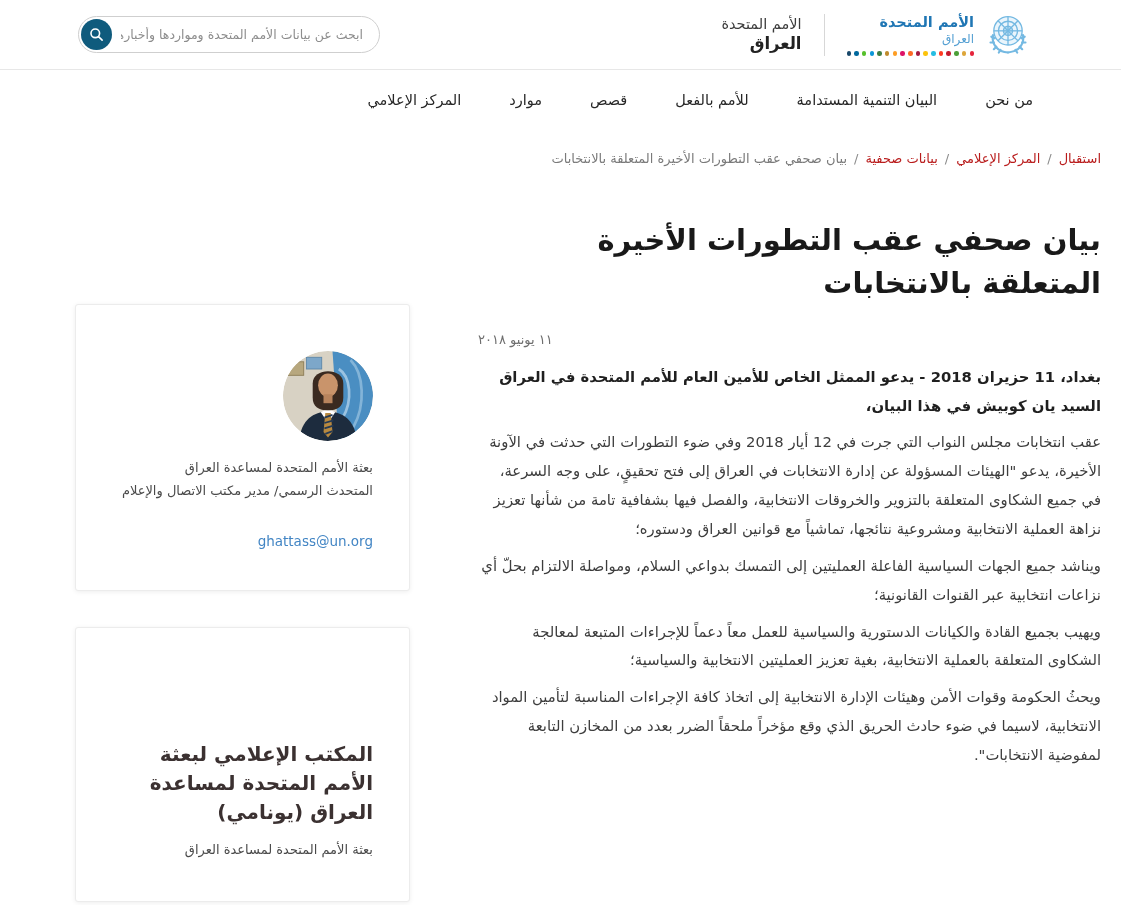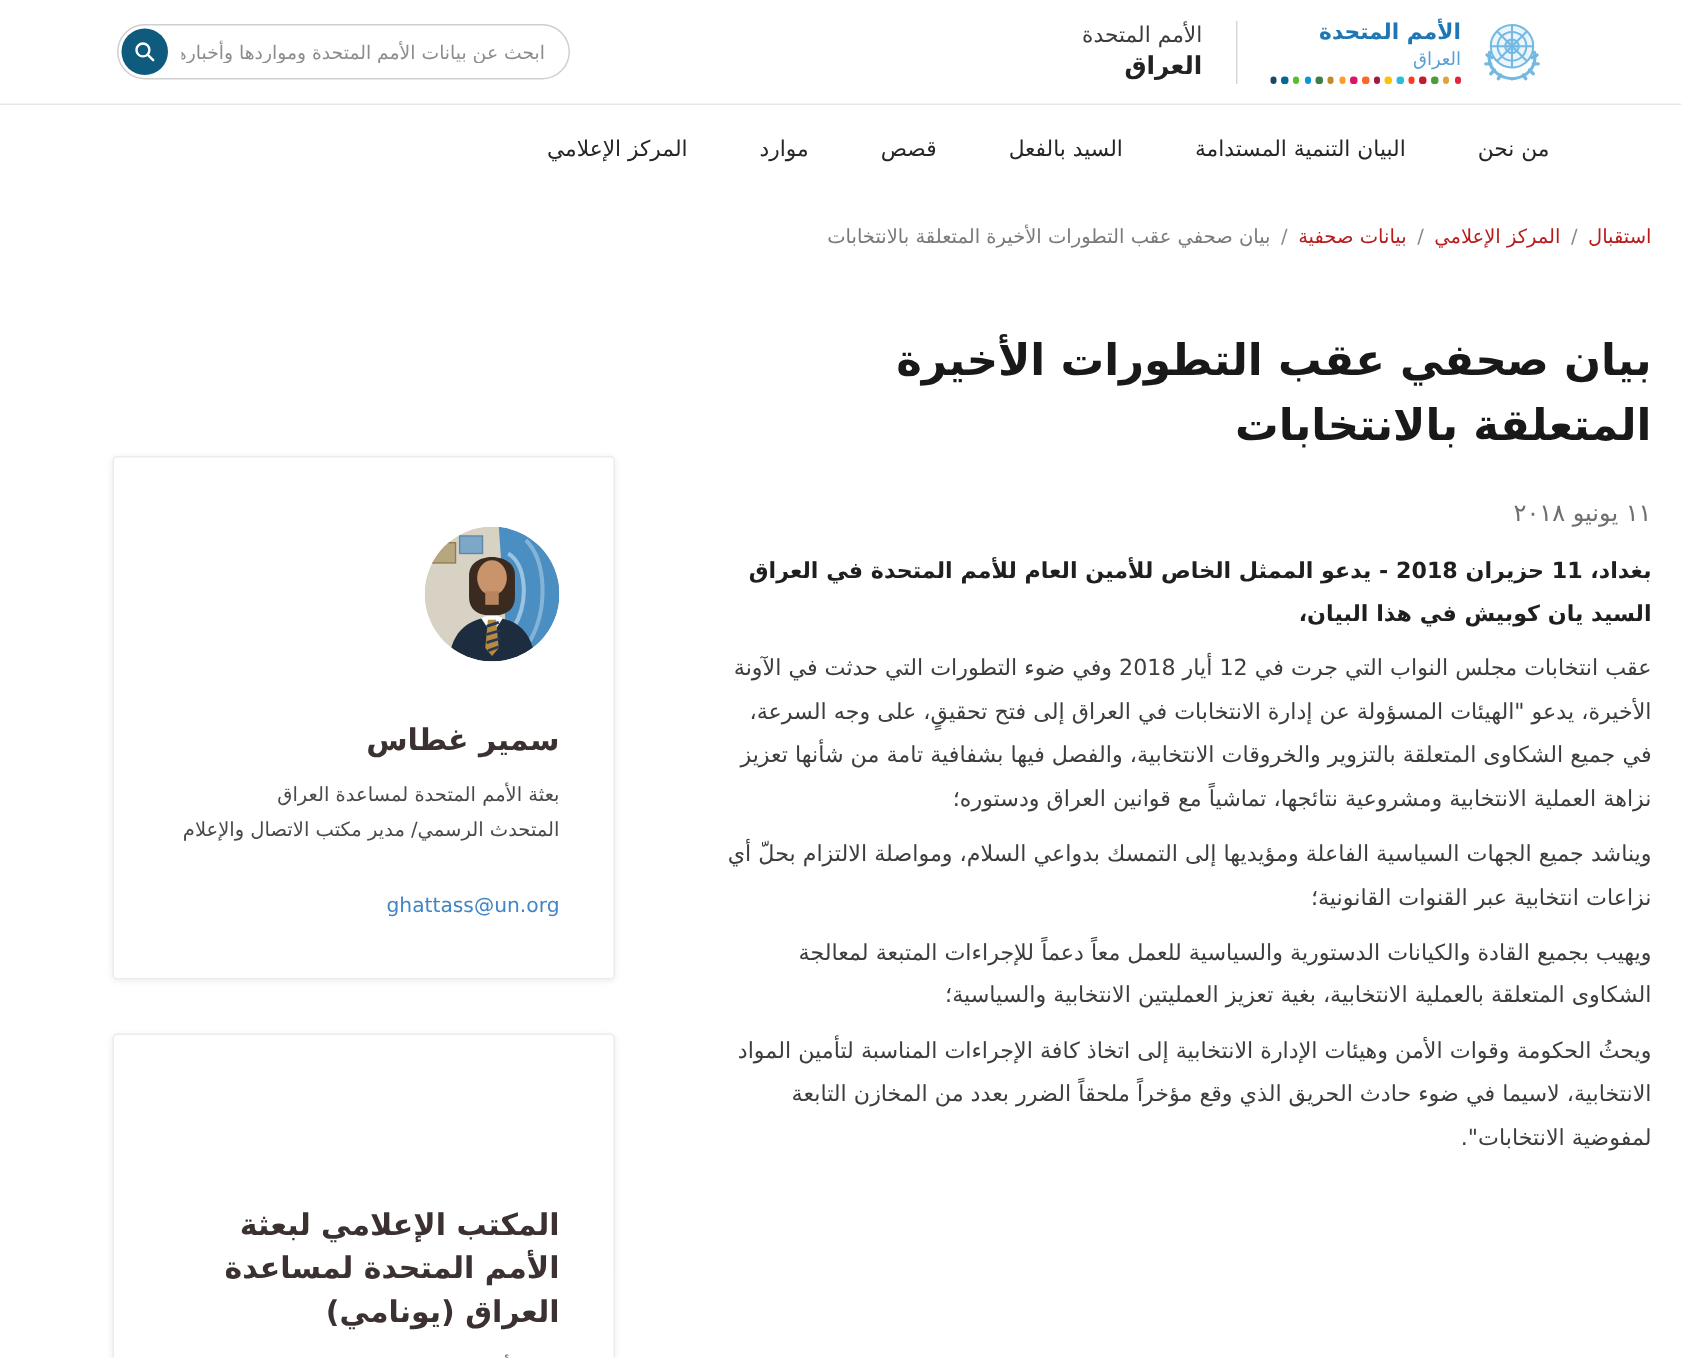--- a/index.html
+++ b/index.html
@@ -37,21 +37,21 @@
   
   .container { margin:0 20px 0 75px; display:flex; gap:68px; }
   .main-col { flex:1; min-width:0; }
   .breadcrumb { margin-top:18px; font-size:13px; line-height:1.75; text-align:right; color:#7a7a7a; }
   .breadcrumb a { color:#b91c1c; text-decoration:none; cursor:pointer; }
   .crumb-sep { color:#8a8a8a; margin:0 7px; }
   .tag-row { margin-top:46px; display:flex; align-items:center; gap:9px; }
   .tag-bullet { width:11px; height:11px; border-radius:50%; background:#1b3a57; }
   .tag-label { font-size:14px; color:#333; }
   h1.article-title { margin-top:48px; font-size:29px; line-height:1.5; color:#191919; font-weight:bold; text-align:right; }
-  .article-date { margin-top:26px; font-size:16px; color:#6e6e6e; text-align:right; }
+  .article-date { margin-top:26px; font-size:13px; color:#6e6e6e; text-align:left; }
   .article-body { margin-top:16px; }
   .article-body p { font-size:14.8px; line-height:1.95; color:#3d3d3d; text-align:right; margin-top:8px; }
   .article-body p.lead { font-weight:bold; color:#1f1f1f; }
 
   
   .sidebar { width:335px; flex:0 0 335px; margin-top:174px; display:flex; flex-direction:column; gap:36px; }
   .card { background:#fff; border:1px solid #ececec; border-radius:3px;
     box-shadow:0 1px 5px rgba(0,0,0,0.07); padding:46px 36px 40px; text-align:right; }
   .avatar { width:90px; height:90px; border-radius:50%; overflow:hidden; display:inline-block; }
   .card .contact-name { margin-top:34px; font-size:20px; font-weight:bold; color:#3b3131; line-height:1.45; }
@@ -124,21 +124,21 @@
         </svg>
       </button>
     </div>
   </div>
 </header>
 
 <nav class="mainnav">
   <div class="mainnav-inner">
     <a class="nav-item">من نحن</a>
     <a class="nav-item">البيان التنمية المستدامة</a>
-    <a class="nav-item">السيد بالفعل</a>
+    <a class="nav-item">للأمم بالفعل</a>
     <a class="nav-item">قصص</a>
     <a class="nav-item">موارد</a>
     <a class="nav-item">المركز الإعلامي</a>
   </div>
 </nav>
 
 <div class="container">
 
   <div class="main-col">
 
@@ -147,21 +147,21 @@
     </div>
 
 
     <h1 class="article-title">بيان صحفي عقب التطورات الأخيرة المتعلقة بالانتخابات</h1>
 
     <div class="article-date">١١ يونيو ٢٠١٨</div>
 
     <div class="article-body">
       <p class="lead">بغداد، 11 حزيران 2018 - يدعو الممثل الخاص للأمين العام للأمم المتحدة في العراق السيد يان كوبيش في هذا البيان،</p>
       <p>عقب انتخابات مجلس النواب التي جرت في 12 أيار 2018 وفي ضوء التطورات التي حدثت في الآونة الأخيرة، يدعو "الهيئات المسؤولة عن إدارة الانتخابات في العراق إلى فتح تحقيقٍ، على وجه السرعة، في جميع الشكاوى المتعلقة بالتزوير والخروقات الانتخابية، والفصل فيها بشفافية تامة من شأنها تعزيز نزاهة العملية الانتخابية ومشروعية نتائجها، تماشياً مع قوانين العراق ودستوره؛</p>
-      <p>ويناشد جميع الجهات السياسية الفاعلة ومؤيديها إلى التمسك بدواعي السلام، ومواصلة الالتزام بحلّ أي نزاعات انتخابية عبر القنوات القانونية؛</p>
+      <p>ويناشد جميع الجهات السياسية الفاعلة العمليتين إلى التمسك بدواعي السلام، ومواصلة الالتزام بحلّ أي نزاعات انتخابية عبر القنوات القانونية؛</p>
       <p>ويهيب بجميع القادة والكيانات الدستورية والسياسية للعمل معاً دعماً للإجراءات المتبعة لمعالجة الشكاوى المتعلقة بالعملية الانتخابية، بغية تعزيز العمليتين الانتخابية والسياسية؛</p>
       <p>ويحثُ الحكومة وقوات الأمن وهيئات الإدارة الانتخابية إلى اتخاذ كافة الإجراءات المناسبة لتأمين المواد الانتخابية، لاسيما في ضوء حادث الحريق الذي وقع مؤخراً ملحقاً الضرر بعدد من المخازن التابعة لمفوضية الانتخابات".</p>
 
     </div>
   </div>
 
   <aside class="sidebar">
 
     <div class="card">
       <span class="avatar">
@@ -184,21 +184,20 @@
             <path d="M18 100 C20 76 34 68 50 67 C66 68 80 76 82 100 Z" fill="#1d2c3e"></path>
             <polygon points="42,68 50,80 58,68 54,66 46,66" fill="#ffffff"></polygon>
             <polygon points="47,69 53,69 55,90 50,96 45,90" fill="#b8893f"></polygon>
             <line x1="46" y1="74" x2="55" y2="71" stroke="#243a55" stroke-width="2"></line>
             <line x1="46" y1="80" x2="56" y2="77" stroke="#243a55" stroke-width="2"></line>
             <line x1="46" y1="86" x2="56" y2="83" stroke="#243a55" stroke-width="2"></line>
             <line x1="47" y1="92" x2="55" y2="89" stroke="#243a55" stroke-width="2"></line>
           </g>
         </svg>
       </span>
-      <div class="contact-name">سمير غطاس</div>
       <div class="contact-org">بعثة الأمم المتحدة لمساعدة العراق</div>
       <div class="contact-role">المتحدث الرسمي/ مدير مكتب الاتصال والإعلام</div>
       <a class="contact-email" style="direction:ltr;margin-left:32px;">ghattass@un.org</a>
     </div>
 
     <div class="card office">
       <div class="contact-name">المكتب الإعلامي لبعثة الأمم المتحدة لمساعدة العراق (يونامي)</div>
       <div class="contact-org">بعثة الأمم المتحدة لمساعدة العراق</div>
 
     </div>

